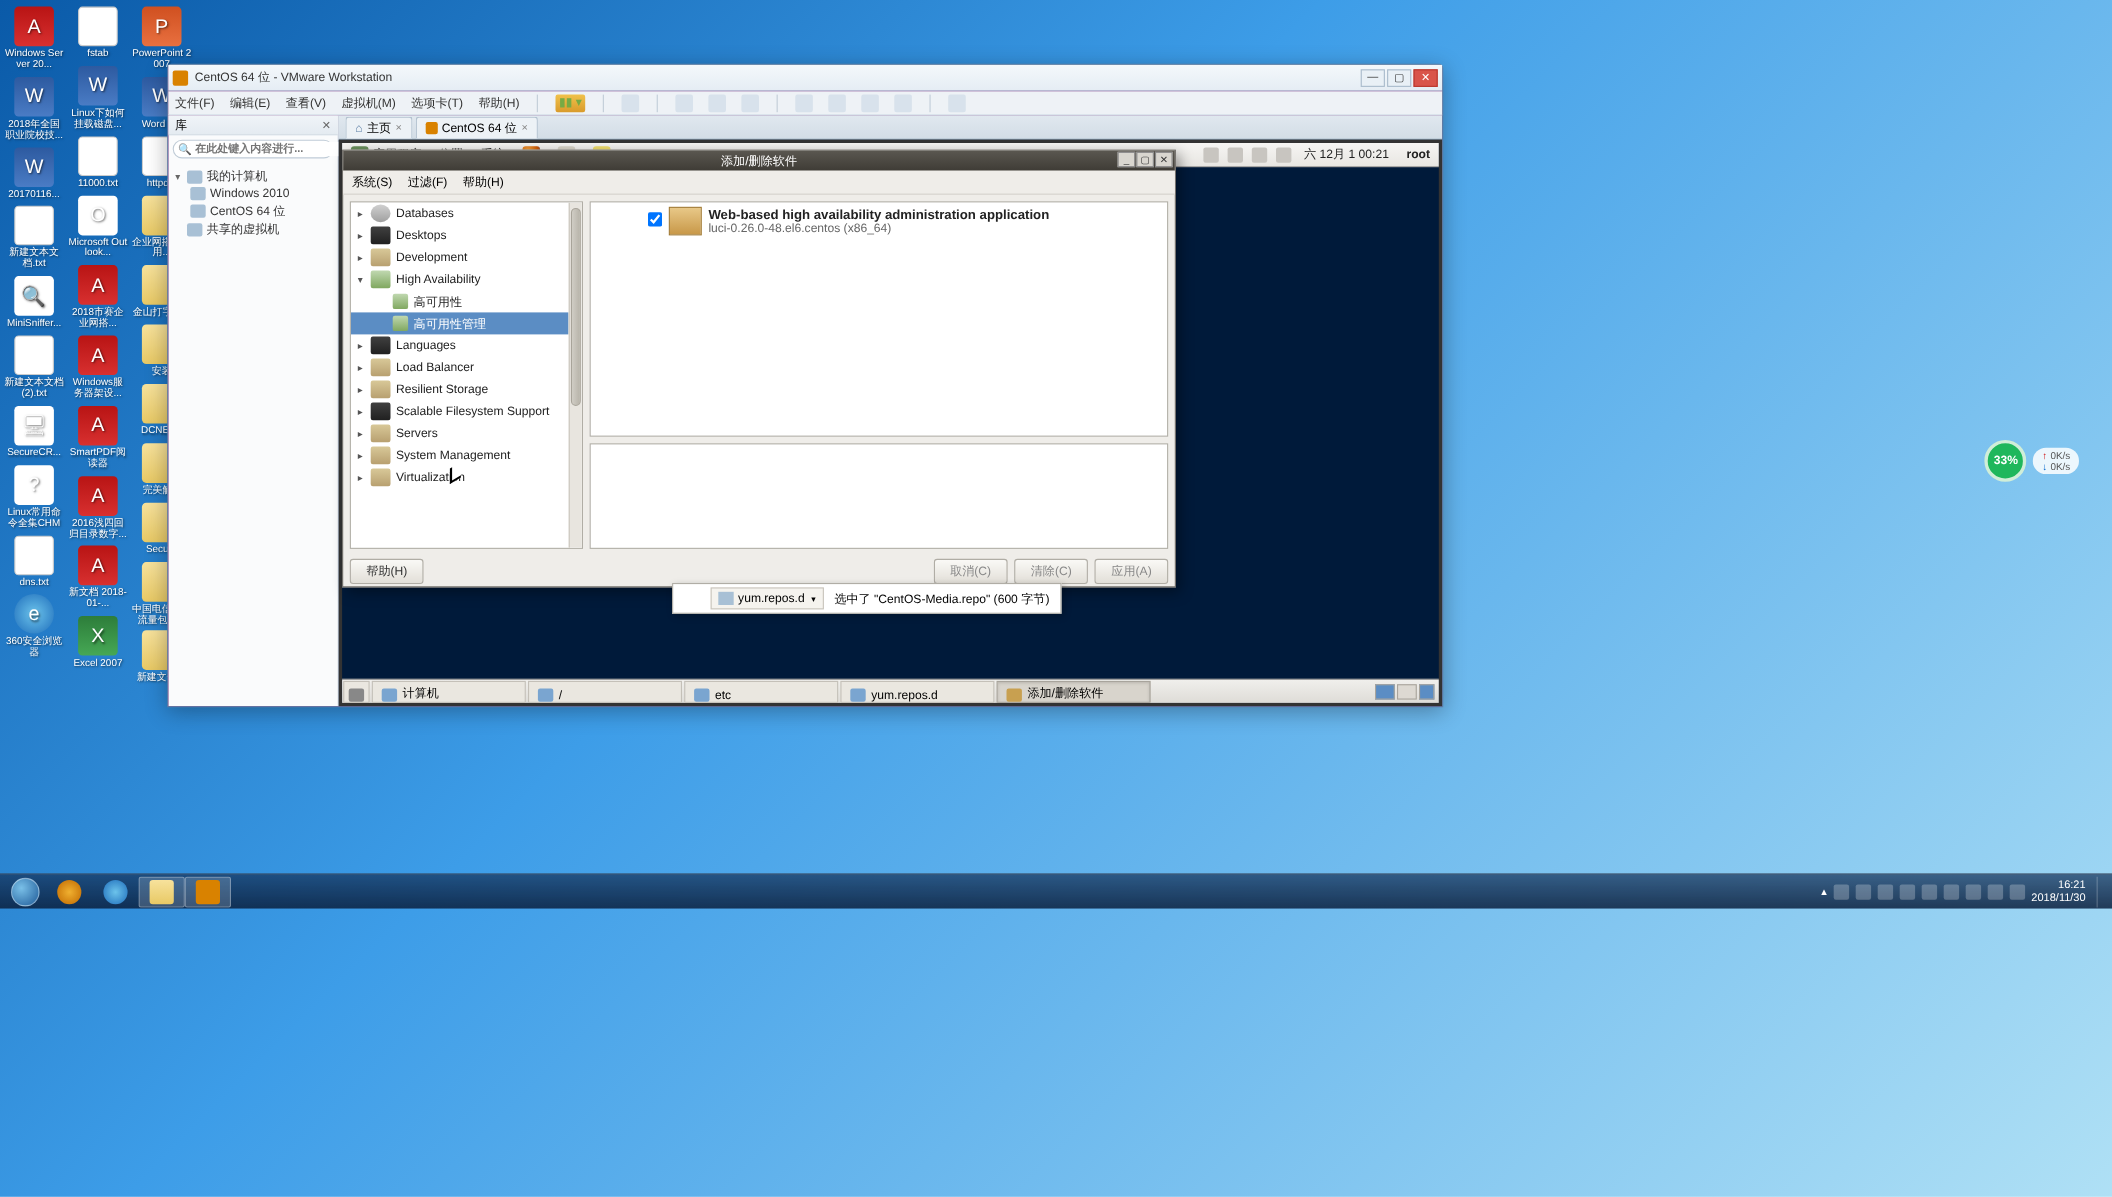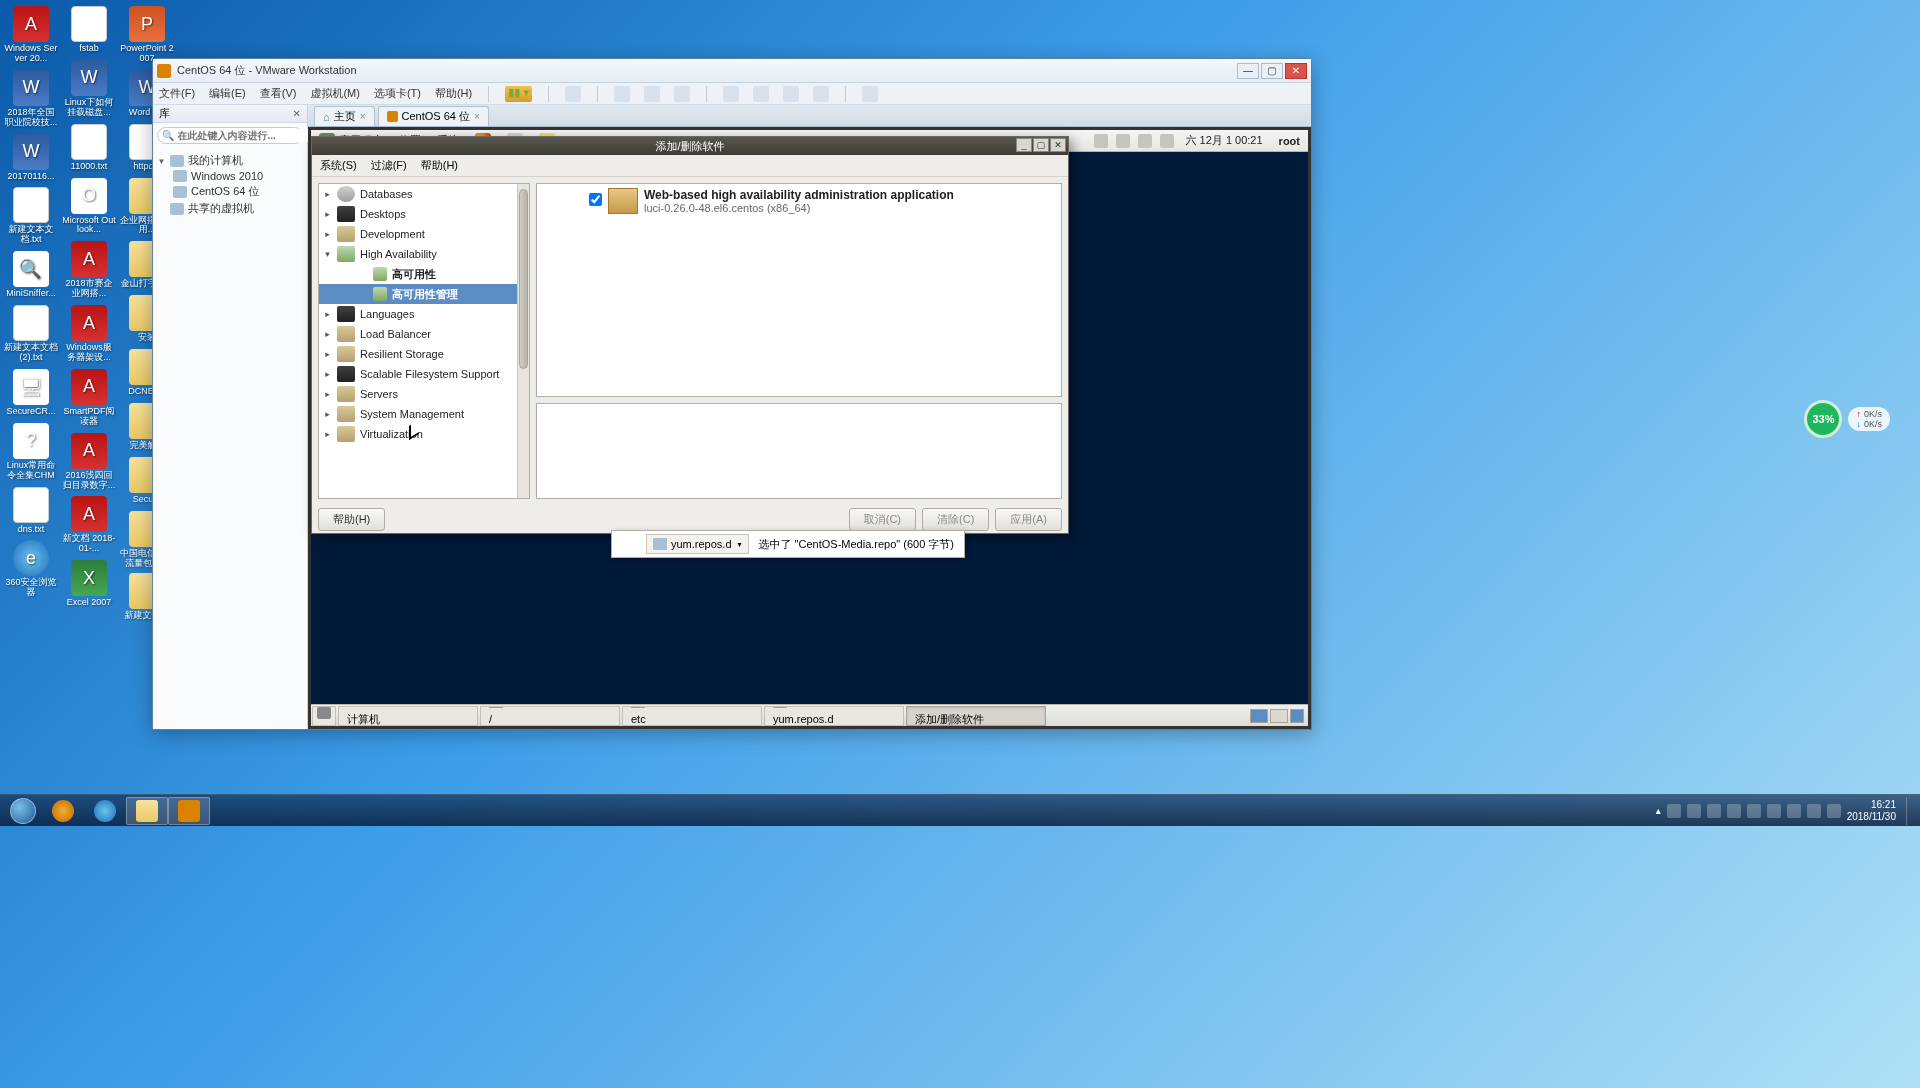--- a/index.html
+++ b/index.html
@@ -20,21 +20,21 @@
 .desk-icon .ic.ie { background: radial-gradient(#6cc3eb,#1e6dbb); color:#fff; border-radius:50%;}
 .desk-icon span { max-width: 54px; line-height: 1.1; word-break: break-all; }
 
 
 .net-widget { position:absolute; right:30px; top:400px; display:flex; align-items:center; gap:6px;}
 .net-circle { width:38px; height:38px; border-radius:50%; background:#1fb75c; color:#fff; display:flex;align-items:center;justify-content:center; font-size:11px; font-weight:bold; border:3px solid #d0eed8;}
 .net-speeds { background:rgba(255,255,255,.85); border-radius:12px; padding:2px 8px; font-size:9px; color:#555;}
 .net-speeds div{display:flex;align-items:center;gap:3px;}
 
 
-.vmware { position: absolute; left: 152px; top: 58px; width: 1160px; height: 672px; background: #701a75; border: 1px solid #5c7fa5; border-radius: 4px 4px 0 0; box-shadow: 0 4px 20px rgba(0,0,0,.3); display:flex; flex-direction:column;}
+.vmware { position: absolute; left: 152px; top: 58px; width: 1160px; height: 585px; background: #701a75; border: 1px solid #5c7fa5; border-radius: 4px 4px 0 0; box-shadow: 0 4px 20px rgba(0,0,0,.3); display:flex; flex-direction:column;}
 .vm-title { height: 24px; background: linear-gradient(#f4f8fb,#e5edf4); display:flex; align-items:center; padding:0 4px; font-size:11px; color:#333; border-bottom:1px solid #c5d4e3;}
 .vm-title .logo { width:14px;height:14px; background:#d98200; margin-right:6px; border-radius:2px;}
 .vm-title .spacer{flex:1;}
 .vm-title .winbtn{width:22px;height:16px;border:1px solid #a8bacb;background:#e9f0f6;margin-left:2px;display:flex;align-items:center;justify-content:center;font-size:10px;}
 .vm-title .winbtn.close{background:#d9544a;border-color:#b8362d;color:#fff;}
 .vm-menu { height: 22px; display:flex; align-items:center; padding:0 6px; gap:14px; font-size:11px; color:#333; background:#eef2f6; border-bottom:1px solid #d0dbe5;}
 .vm-menu .sep{width:1px;height:16px;background:#c0ccd8;margin:0 2px;}
 .vm-menu .tb-icon{width:16px;height:16px;background:#d8e2ec;border-radius:2px;}
 .vm-menu .tb-icon.play{background:linear-gradient(#f0c14b,#d99b2b);}
 .vm-body { flex:1; display:flex; overflow:hidden;}
@@ -65,21 +65,21 @@
 
 .gnome-panel{position:absolute;top:0;left:0;right:0;height:22px;background:linear-gradient(#f6f5f3,#e8e6e2);border-bottom:1px solid #b8b5b0;display:flex;align-items:center;font-size:11px;color:#222;}
 .gnome-panel .gp-item{padding:0 8px;display:flex;align-items:center;gap:4px;}
 .gnome-panel .gp-ic{width:16px;height:16px;border-radius:3px;}
 .gnome-panel .ff{background:radial-gradient(circle at 30% 30%, #ffb347, #cc5500 60%, #3a5fcd);}
 .gnome-panel .spacer{flex:1;}
 .gnome-panel .gray{width:14px;height:14px;background:#c8c5c0;margin:0 4px;border-radius:2px;}
 
 
 .gnome-bottom{position:absolute;bottom:0;left:0;right:0;height:22px;background:linear-gradient(#f0efec,#dedcd7);border-top:1px solid #b8b5b0;display:flex;align-items:center;font-size:11px;}
-.gnome-bottom .task{height:20px;border:1px solid #c4c0b8;background:#eae7e0;margin:0 1px;padding:0 8px;display:flex;align-items:flex-start;gap:5px;min-width:140px;flex-direction:column;}
+.gnome-bottom .task{height:20px;border:1px solid #c4c0b8;background:#eae7e0;margin:0 1px;padding:0 8px;display:flex;align-items:flex-end;gap:5px;min-width:140px;}
 .gnome-bottom .task.active{background:#d8d4cc;border-color:#a8a49c;box-shadow:inset 0 1px 3px rgba(0,0,0,.15);}
 .gnome-bottom .task .ic3{width:14px;height:12px;background:#7aa5d0;border-radius:2px;}
 .gnome-bottom .ws{margin-left:auto;display:flex;gap:2px;padding-right:4px;}
 .gnome-bottom .ws div{width:18px;height:14px;border:1px solid #a8a49c;background:#ddd9d2;}
 .gnome-bottom .ws div.cur{background:#5b8dc4;}
 
 
 .yum-tip{position:absolute;left:610px;top:559px;display:flex;align-items:center;background:#fff;border:1px solid #b0ada5;box-shadow:2px 2px 6px rgba(0,0,0,.25);}
 .yum-tip .icons{position:relative;width:34px;height:26px;display:flex;align-items:flex-end;justify-content:flex-end;}
 .yum-tip .chip{height:20px;background:#f5f3ee;border:1px solid #c8c4bb;display:flex;align-items:center;padding:0 6px;font-size:11px;gap:4px;}
@@ -102,21 +102,21 @@
 .pk-search .sbtn{padding:2px 10px;border:1px solid #b0ada5;background:linear-gradient(#faf9f6,#e2dfd8);font-size:11px;color:#999;border-radius:3px;}
 .pk-tree{flex:1;border:1px solid #b0ada5;background:#fff;overflow:hidden;position:relative;}
 .pk-tree-inner{position:absolute;top:0;left:0;right:12px;bottom:0;overflow:hidden;}
 .pk-tree-item{display:flex;align-items:center;gap:5px;height:20px;padding:0 4px;font-size:11px;color:#222;white-space:nowrap;}
 .pk-tree-item .arr{width:9px;text-align:center;font-size:9px;color:#555;}
 .pk-tree-item .gic{width:18px;height:16px;background:linear-gradient(#d8c898,#b8a070);border-radius:2px;}
 .pk-tree-item .gic.cd{background:linear-gradient(#d0d0d0,#a0a0a0);border-radius:50%;}
 .pk-tree-item .gic.sv{background:linear-gradient(#404040,#202020);}
 .pk-tree-item .gic.ha{background:linear-gradient(#c0d8b0,#80a860);}
 .pk-tree-item.sel{background:#5b8dc4;color:#fff;}
-.pk-tree-item.sub{padding-left:40px;font-weight:bold;}
+.pk-tree-item.sub{padding-left:24px;}
 .pk-tree-item.sub .gic{width:14px;height:14px;}
 .pk-tree-sb{position:absolute;top:0;right:0;bottom:0;width:12px;background:#e8e5df;border-left:1px solid #cac6bd;}
 .pk-tree-sb .thumb{position:absolute;left:1px;right:1px;top:5px;height:180px;background:linear-gradient(to right,#d0cdc5,#b8b4aa);border:1px solid #a8a49a;border-radius:5px;}
 .pk-right{flex:1;display:flex;flex-direction:column;gap:6px;}
 .pk-list{flex:1.3;border:1px solid #b0ada5;background:#fff;padding:4px;overflow:hidden;}
 .pk-pkg{display:flex;align-items:flex-start;gap:6px;margin-left:48px;}
 .pk-pkg input[type=checkbox]{margin-top:5px;}
 .pk-pkg .box{width:30px;height:26px;background:linear-gradient(#e8c888,#c89848);border:1px solid #a07830;}
 .pk-pkg .info .name{font-size:12px;font-weight:bold;color:#222;}
 .pk-pkg .info .ver{font-size:11px;color:#666;}

